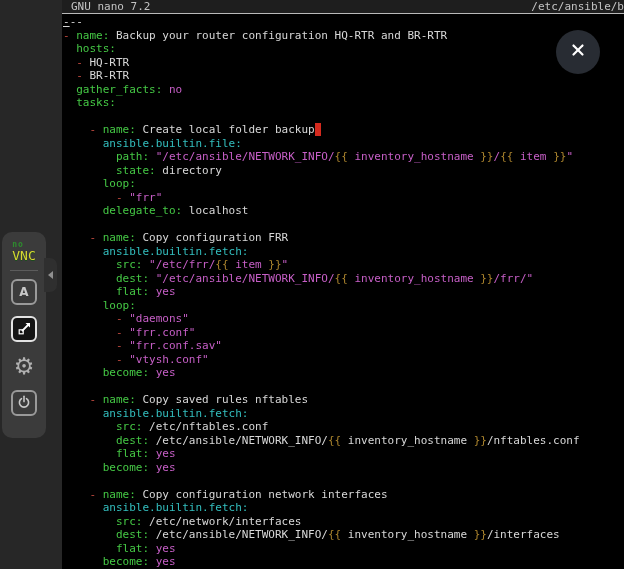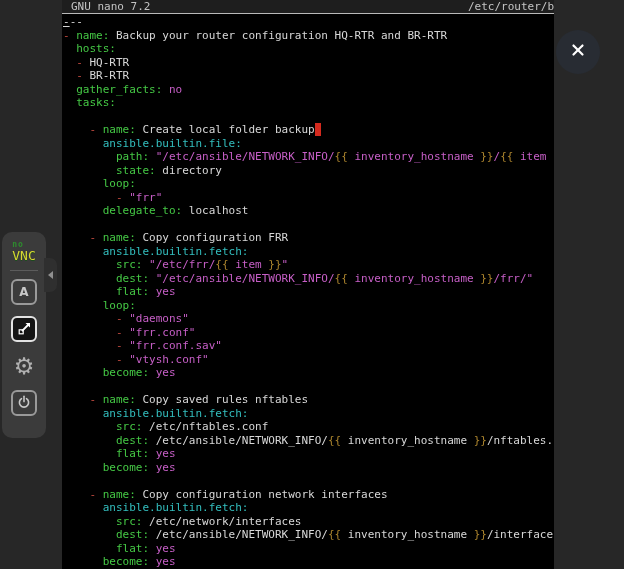--- a/index.html
+++ b/index.html
@@ -31,21 +31,21 @@
     position:absolute;left:44px;top:258px;width:13px;height:34px;
     background:#2f2f2f;border-radius:0 7px 7px 0;cursor:pointer;
   }
   .vnc-handle .tri{
     position:absolute;left:4px;top:13px;width:0;height:0;
     border-top:4px solid transparent;border-bottom:4px solid transparent;
     border-right:5px solid #8f8f8f;
   }
   
   .terminal{
-    position:absolute;left:62px;top:0;width:492px;height:569px;
+    position:absolute;left:62px;top:0;width:562px;height:569px;
     background:#000;color:#d8d8d8;
   }
   .nano-titlebar{
     position:relative;height:13px;background:#1e1e1e;
     border-bottom:1px solid #b9b9b9;
     font-size:11px;line-height:13px;color:#c4c4c4;white-space:nowrap;
   }
   .nano-title-left{position:absolute;left:9px;top:0;}
   .nano-title-right{position:absolute;right:0;top:0;}
   .term-body{
@@ -101,21 +101,21 @@
     </div>
   </div>
   <div class="vnc-handle">
     <div class="tri"></div>
   </div>
 </div>
 
 <div class="terminal">
   <div class="nano-titlebar">
     <span class="nano-title-left">GNU nano 7.2</span>
-    <span class="nano-title-right">/etc/router/b</span>
+    <span class="nano-title-right">/etc/ansible/b</span>
   </div>
   <div class="term-body"><div class="tline"><span class="c-plain_u">-</span><span class="c-plain">--</span></div><div class="tline"><span class="c-dash">- </span><span class="c-key">name:</span><span class="c-plain"> Backup your router configuration HQ-RTR and BR-RTR</span></div><div class="tline"><span class="c-plain">  </span><span class="c-key">hosts:</span></div><div class="tline"><span class="c-plain">  </span><span class="c-dash">- </span><span class="c-plain">HQ-RTR</span></div><div class="tline"><span class="c-plain">  </span><span class="c-dash">- </span><span class="c-plain">BR-RTR</span></div><div class="tline"><span class="c-plain">  </span><span class="c-key">gather_facts:</span><span class="c-plain"> </span><span class="c-str">no</span></div><div class="tline"><span class="c-plain">  </span><span class="c-key">tasks:</span></div><div class="tline">&nbsp;</div><div class="tline"><span class="c-plain">    </span><span class="c-dash">- </span><span class="c-key">name:</span><span class="c-plain"> Create local folder backup</span><span class="c-cursor"> </span></div><div class="tline"><span class="c-plain">      </span><span class="c-module">ansible.builtin.file:</span></div><div class="tline"><span class="c-plain">        </span><span class="c-key">path:</span><span class="c-plain"> </span><span class="c-str">"/etc/ansible/NETWORK_INFO/</span><span class="c-jinja">{{</span><span class="c-str"> inventory_hostname </span><span class="c-jinja">}}</span><span class="c-str">/</span><span class="c-jinja">{{</span><span class="c-str"> item </span><span class="c-jinja">}}</span><span class="c-str">"</span></div><div class="tline"><span class="c-plain">        </span><span class="c-key">state:</span><span class="c-plain"> directory</span></div><div class="tline"><span class="c-plain">      </span><span class="c-key">loop:</span></div><div class="tline"><span class="c-plain">        </span><span class="c-dash">- </span><span class="c-str">"frr"</span></div><div class="tline"><span class="c-plain">      </span><span class="c-key">delegate_to:</span><span class="c-plain"> localhost</span></div><div class="tline">&nbsp;</div><div class="tline"><span class="c-plain">    </span><span class="c-dash">- </span><span class="c-key">name:</span><span class="c-plain"> Copy configuration FRR</span></div><div class="tline"><span class="c-plain">      </span><span class="c-module">ansible.builtin.fetch:</span></div><div class="tline"><span class="c-plain">        </span><span class="c-key">src:</span><span class="c-plain"> </span><span class="c-str">"/etc/frr/</span><span class="c-jinja">{{</span><span class="c-str"> item </span><span class="c-jinja">}}</span><span class="c-str">"</span></div><div class="tline"><span class="c-plain">        </span><span class="c-key">dest:</span><span class="c-plain"> </span><span class="c-str">"/etc/ansible/NETWORK_INFO/</span><span class="c-jinja">{{</span><span class="c-str"> inventory_hostname </span><span class="c-jinja">}}</span><span class="c-str">/frr/"</span></div><div class="tline"><span class="c-plain">        </span><span class="c-key">flat:</span><span class="c-plain"> </span><span class="c-str">yes</span></div><div class="tline"><span class="c-plain">      </span><span class="c-key">loop:</span></div><div class="tline"><span class="c-plain">        </span><span class="c-dash">- </span><span class="c-str">"daemons"</span></div><div class="tline"><span class="c-plain">        </span><span class="c-dash">- </span><span class="c-str">"frr.conf"</span></div><div class="tline"><span class="c-plain">        </span><span class="c-dash">- </span><span class="c-str">"frr.conf.sav"</span></div><div class="tline"><span class="c-plain">        </span><span class="c-dash">- </span><span class="c-str">"vtysh.conf"</span></div><div class="tline"><span class="c-plain">      </span><span class="c-key">become:</span><span class="c-plain"> </span><span class="c-str">yes</span></div><div class="tline">&nbsp;</div><div class="tline"><span class="c-plain">    </span><span class="c-dash">- </span><span class="c-key">name:</span><span class="c-plain"> Copy saved rules nftables</span></div><div class="tline"><span class="c-plain">      </span><span class="c-module">ansible.builtin.fetch:</span></div><div class="tline"><span class="c-plain">        </span><span class="c-key">src:</span><span class="c-plain"> /etc/nftables.conf</span></div><div class="tline"><span class="c-plain">        </span><span class="c-key">dest:</span><span class="c-plain"> /etc/ansible/NETWORK_INFO/</span><span class="c-jinja">{{</span><span class="c-plain"> inventory_hostname </span><span class="c-jinja">}}</span><span class="c-plain">/nftables.conf</span></div><div class="tline"><span class="c-plain">        </span><span class="c-key">flat:</span><span class="c-plain"> </span><span class="c-str">yes</span></div><div class="tline"><span class="c-plain">      </span><span class="c-key">become:</span><span class="c-plain"> </span><span class="c-str">yes</span></div><div class="tline">&nbsp;</div><div class="tline"><span class="c-plain">    </span><span class="c-dash">- </span><span class="c-key">name:</span><span class="c-plain"> Copy configuration network interfaces</span></div><div class="tline"><span class="c-plain">      </span><span class="c-module">ansible.builtin.fetch:</span></div><div class="tline"><span class="c-plain">        </span><span class="c-key">src:</span><span class="c-plain"> /etc/network/interfaces</span></div><div class="tline"><span class="c-plain">        </span><span class="c-key">dest:</span><span class="c-plain"> /etc/ansible/NETWORK_INFO/</span><span class="c-jinja">{{</span><span class="c-plain"> inventory_hostname </span><span class="c-jinja">}}</span><span class="c-plain">/interfaces</span></div><div class="tline"><span class="c-plain">        </span><span class="c-key">flat:</span><span class="c-plain"> </span><span class="c-str">yes</span></div><div class="tline"><span class="c-plain">      </span><span class="c-key">become:</span><span class="c-plain"> </span><span class="c-str">yes</span></div></div>
 </div>
 
 <div class="close-btn">
   <span>
     <svg width="18" height="18" viewBox="0 0 18 18">
       <line x1="4.5" y1="4.5" x2="13.5" y2="13.5" stroke="#ffffff" stroke-width="2.2" stroke-linecap="round"></line>
       <line x1="13.5" y1="4.5" x2="4.5" y2="13.5" stroke="#ffffff" stroke-width="2.2" stroke-linecap="round"></line>
     </svg>

